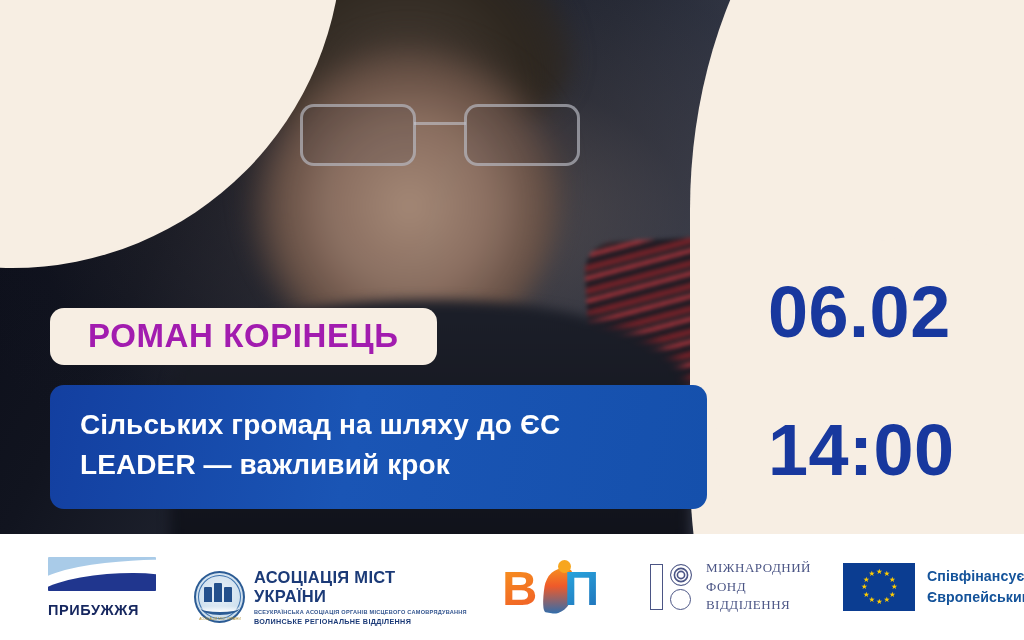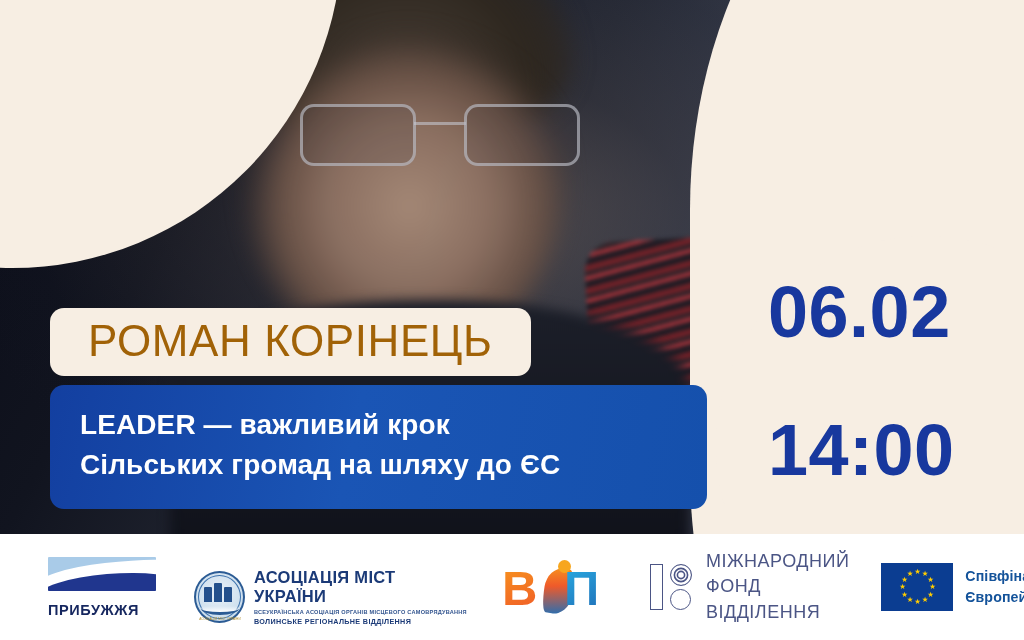--- a/index.html
+++ b/index.html
@@ -106,24 +106,24 @@
 
   
   .name-badge {
     position: absolute;
     left: 50px; top: 308px;
     padding: 11px 38px 13px;
     background: #f7eee3;
     border-radius: 14px;
   }
   .name-badge .name-text {
-    font-size: 44px;
-    font-weight: normal;
+    font-size: 33px;
+    font-weight: bold;
     letter-spacing: .6px;
-    color: #a16207;
+    color: #a21caf;
     white-space: nowrap;
     line-height: 1;
   }
 
   
   .title-box {
     position: absolute;
     left: 50px; top: 385px;
     width: 657px;
     padding: 20px 30px 24px;
@@ -260,21 +260,21 @@
     border: 1.6px solid #4b5585;
     box-shadow: inset 0 0 0 2.6px #ffffff, inset 0 0 0 4.2px #4b5585,
                 inset 0 0 0 5.6px #ffffff, inset 0 0 0 7.2px #4b5585;
   }
   .irf-circle {
     position: absolute; left: 20px; top: 25px; width: 21px; height: 21px;
     border-radius: 50%; border: 1.6px solid #4b5585;
   }
   .irf-text { margin-left: 10px; }
   .irf-text div {
-    font-size: 18px; color: #4b5585; letter-spacing: .5px; line-height: 1.42;
+    font-size: 13px; color: #4b5585; letter-spacing: .5px; line-height: 1.42; font-family: Liberation Serif, serif;
   }
 
   
   .logo-eu { margin-left: 32px; }
   .eu-flag {
     position: relative; width: 72px; height: 48px; background: #0b3d91;
   }
   .eu-flag .star {
     position: absolute; width: 6px; height: 6px; color: #ffcc00;
     font-size: 7.4px; line-height: 6px; text-align: center;
@@ -305,22 +305,22 @@
     <div class="cream-topleft"></div>
     <div class="cream-right"></div>
     <div class="cream-right-lobe"></div>
   </div>
 
   <div class="name-badge">
     <div class="name-text">РОМАН КОРІНЕЦЬ</div>
   </div>
 
   <div class="title-box">
+    <div class="line">Сільських громад на шляху до ЄС</div>
     <div class="line">LEADER — важливий крок</div>
-    <div class="line">Сільських громад на шляху до ЄС</div>
   </div>
 
   <div class="datetime">
     <div class="dt date">06.02</div>
     <div class="dt time">14:00</div>
   </div>
 
   <div class="footer">
 
     <div class="logo logo-prybuzh">

